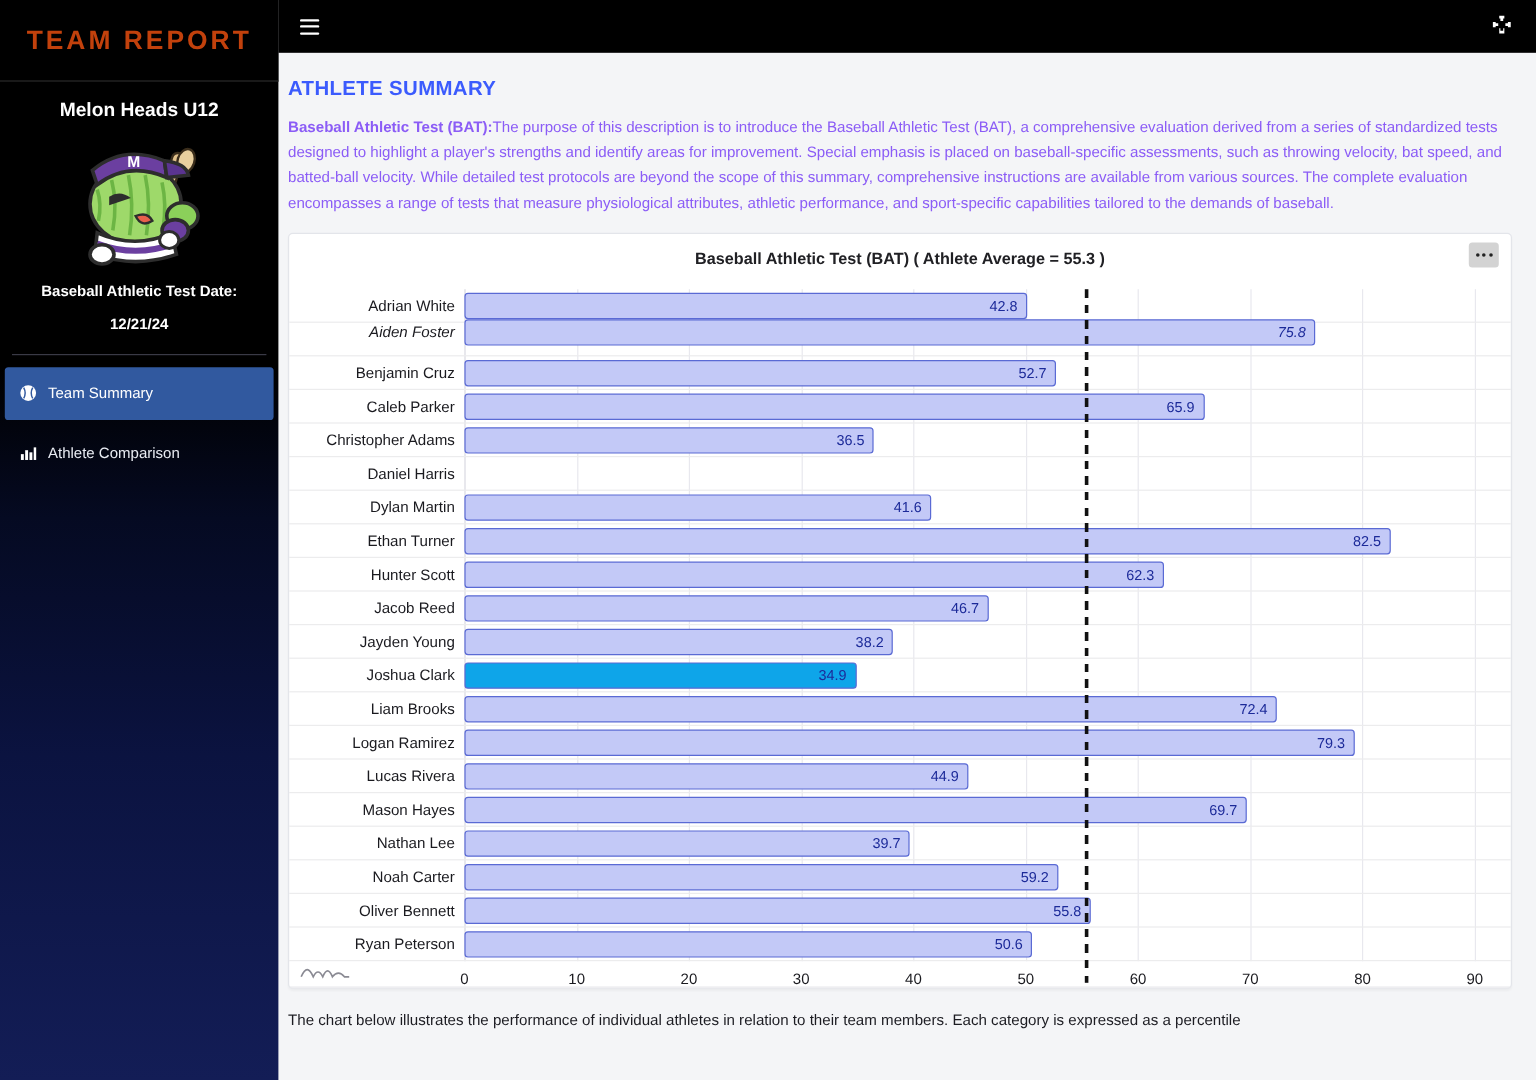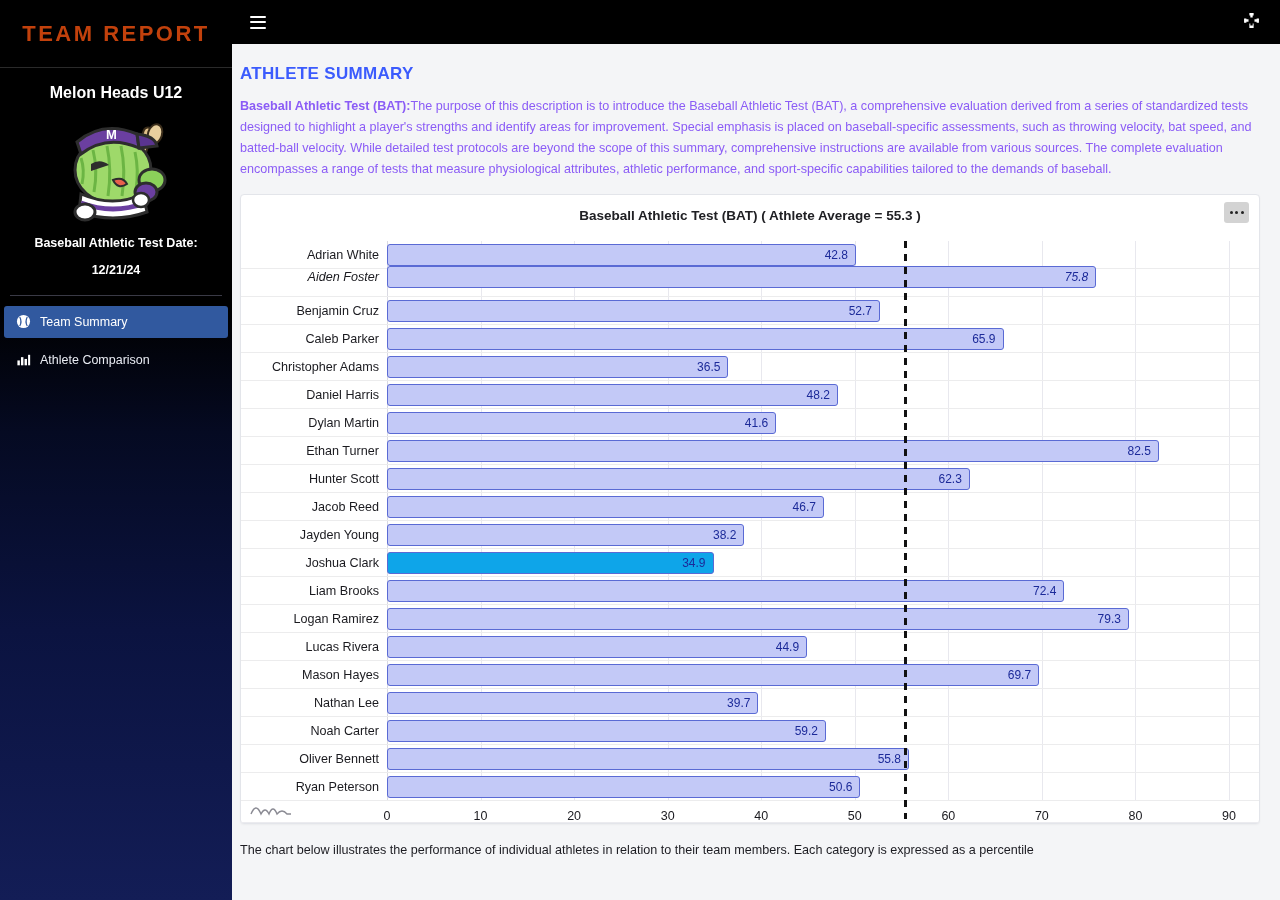--- a/index.html
+++ b/index.html
@@ -31,21 +31,21 @@
   }
   .team-block { padding: 16px 10px 0; text-align: center; }
   .team-name { font-size: 16px; font-weight: bold; color: #fff; margin-bottom: 6px; }
   .mascot { width: 130px; height: 118px; margin: 0 auto; display: block; }
   .test-date-label { font-size: 12.5px; color: #fff; margin-top: 8px; line-height: 1.55; font-weight: bold; }
   .divider { height: 1px; background: #3a3a46; margin: 14px 10px 10px; }
 
   .nav { padding: 0 4px; }
   .nav-item {
     display: flex; align-items: center; gap: 9px;
-    height: 32px; padding: 0 12px; margin: 0 0 6px 0;
+    height: 44px; padding: 0 12px; margin: 0 0 6px 0;
     font-size: 12.5px; color: #e9ecf3; border-radius: 3px;
     cursor: pointer;
   }
   .nav-item.active { background: #31599f; color: #ffffff; }
   .nav-icon { width: 15px; height: 15px; display: inline-flex; align-items: center; justify-content: center; flex: 0 0 15px; }
 
   
   .main { flex: 1 1 auto; height: 900px; display: flex; flex-direction: column; background: #f4f5f7; }
   .topbar {
     height: 44px; flex: 0 0 44px; background: #000000;
@@ -276,25 +276,20 @@
                 <div class="row-label">Christopher Adams</div>
                 <div class="bar-area">
                   <div class="bar" style="width: 341.478px; background: rgb(195, 201, 247); border-color: rgb(90, 106, 212);">
                     <span class="bar-value" style="color: rgb(28, 42, 153);">36.5</span>
                   </div>
                 </div>
               </div>
               <div class="hline" style="top: 173px;"></div>
               <div class="row" style="top: 146px;">
                 <div class="row-label">Daniel Harris</div>
-                <div class="bar-area">
-                  <div class="bar" style="width: 450.938px; background: rgb(195, 201, 247); border-color: rgb(90, 106, 212);">
-                    <span class="bar-value" style="color: rgb(28, 42, 153);">48.2</span>
-                  </div>
-                </div>
               </div>
               <div class="hline" style="top: 201px;"></div>
               <div class="row" style="top: 174px;">
                 <div class="row-label">Dylan Martin</div>
                 <div class="bar-area">
                   <div class="bar" style="width: 389.191px; background: rgb(195, 201, 247); border-color: rgb(90, 106, 212);">
                     <span class="bar-value" style="color: rgb(28, 42, 153);">41.6</span>
                   </div>
                 </div>
               </div>
@@ -385,21 +380,21 @@
                 <div class="bar-area">
                   <div class="bar" style="width: 371.416px; background: rgb(195, 201, 247); border-color: rgb(90, 106, 212);">
                     <span class="bar-value" style="color: rgb(28, 42, 153);">39.7</span>
                   </div>
                 </div>
               </div>
               <div class="hline" style="top: 509px;"></div>
               <div class="row" style="top: 482px;">
                 <div class="row-label">Noah Carter</div>
                 <div class="bar-area">
-                  <div class="bar" style="width: 439px; background: rgb(195, 201, 247); border-color: rgb(90, 106, 212);">
+                  <div class="bar" style="width: 495px; background: rgb(195, 201, 247); border-color: rgb(90, 106, 212);">
                     <span class="bar-value" style="color: rgb(28, 42, 153);">59.2</span>
                   </div>
                 </div>
               </div>
               <div class="hline" style="top: 537px;"></div>
               <div class="row" style="top: 510px;">
                 <div class="row-label">Oliver Bennett</div>
                 <div class="bar-area">
                   <div class="bar" style="width: 522.04px; background: rgb(195, 201, 247); border-color: rgb(90, 106, 212);">
                     <span class="bar-value" style="color: rgb(28, 42, 153);">55.8</span>

